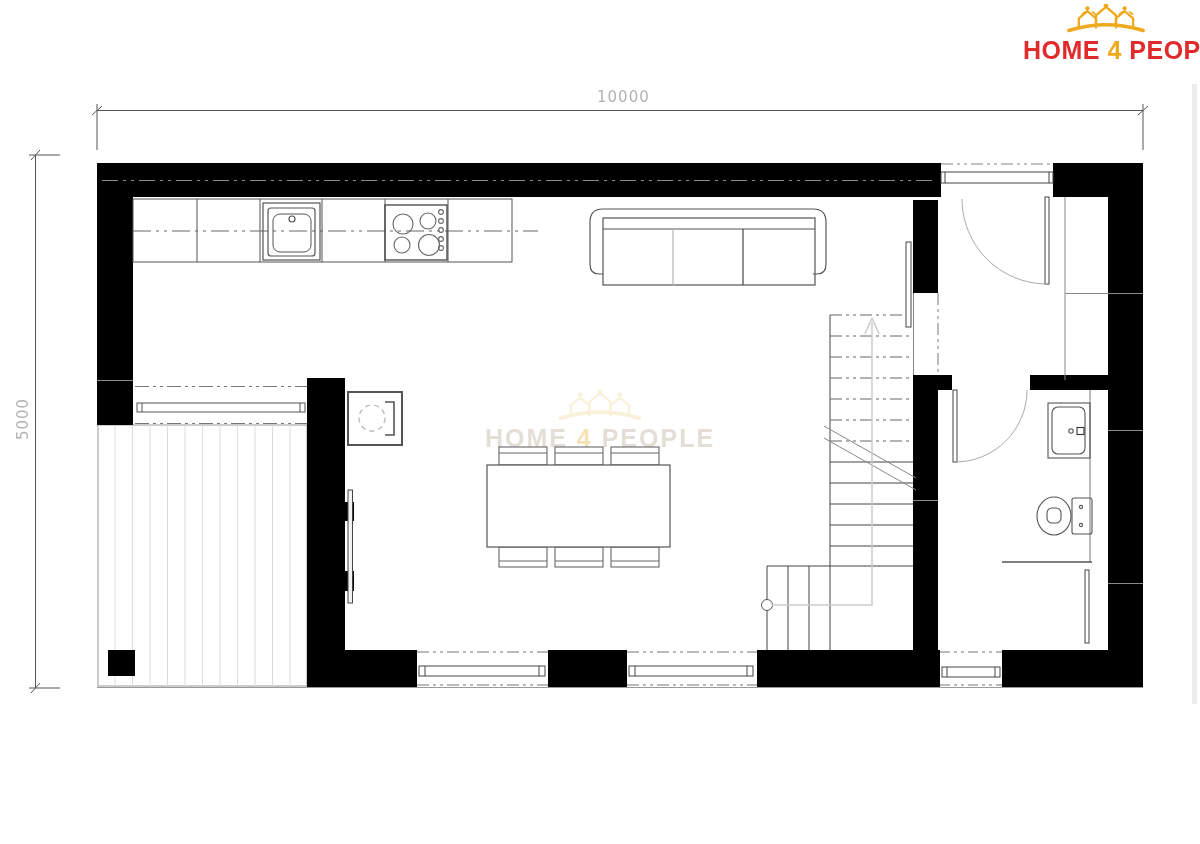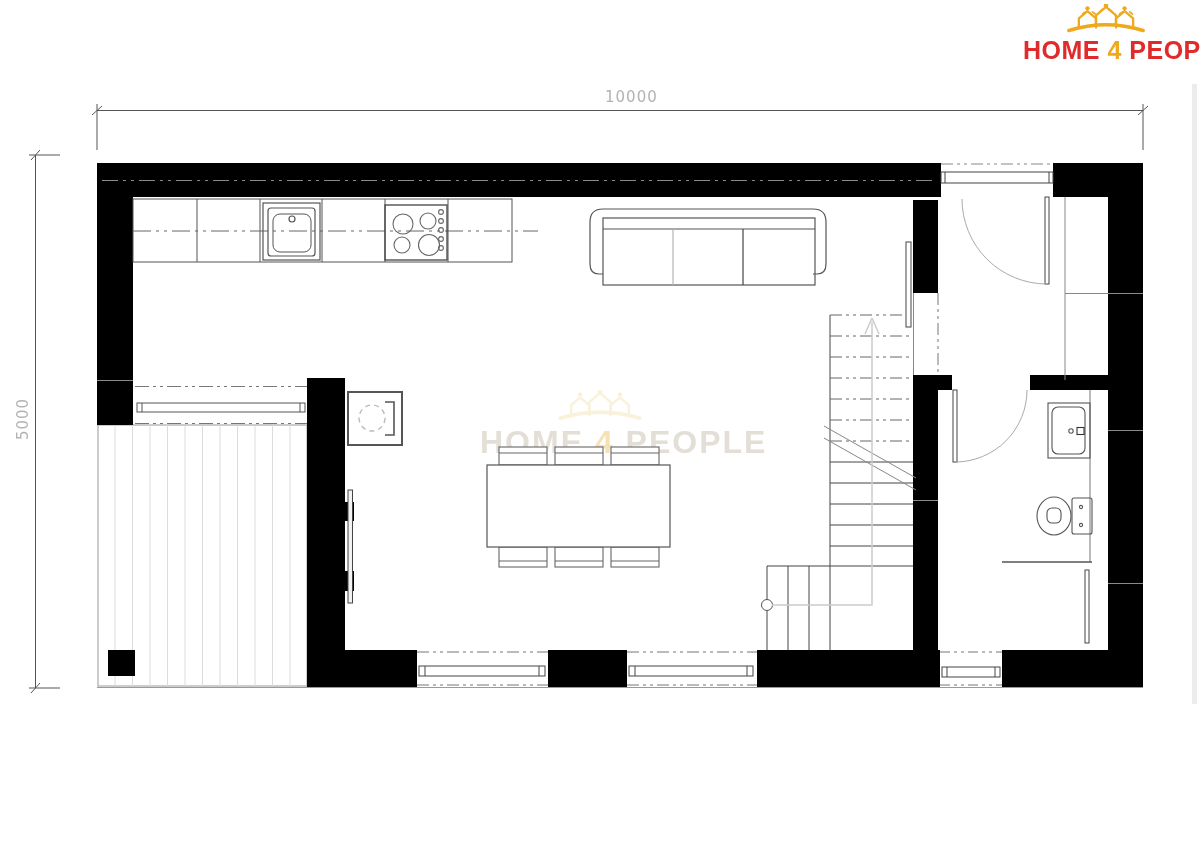--- a/index.html
+++ b/index.html
@@ -11,21 +11,21 @@
   .logo-text{font-weight:bold;font-size:25px;letter-spacing:0.5px;line-height:1;white-space:nowrap;
              font-family:"Liberation Sans", sans-serif;}
   .logo-red{color:#e12a2b;}
   .logo-yellow{color:#efa91d;}
   
   .dim-label{position:absolute;color:#b2b2b2;font-size:15px;letter-spacing:1px;
              font-family:"DejaVu Sans", sans-serif;}
   .dim-label.vertical{transform:rotate(-90deg);transform-origin:center center;}
   
   .watermark{position:absolute;left:480px;top:390px;width:240px;text-align:center;pointer-events:none;}
-  .wm-text{font-weight:bold;font-size:32px;letter-spacing:2px;white-space:nowrap;line-height:1;
+  .wm-text{font-weight:bold;font-size:25px;letter-spacing:2px;white-space:nowrap;line-height:1;
            color:rgba(205,196,180,0.55);}
   .wm-text .wm-four{color:rgba(238,205,130,0.6);}
   .page-edge{position:absolute;right:3px;top:84px;width:5px;height:620px;background:#ececec;}
 </style>
 </head>
 <body>
 
 <div id="screen">
 
   <div class="page-edge"></div>
@@ -49,21 +49,21 @@
         <path d="M79,14 L83,11 M93,11 L97,14" stroke-width="2.4"></path>
       </g>
     </svg>
     <div class="logo-text">
       <span class="logo-red">HOME</span>
       <span class="logo-yellow">4</span>
       <span class="logo-red">PEOPLE</span>
     </div>
   </div>
 
-  <div class="dim-label" style="left:597px;top:88px;margin-left:8px;">10000</div>
+  <div class="dim-label" style="left:597px;top:88px;">10000</div>
   <div class="dim-label vertical" style="left:2px;top:410px;">5000</div>
 
   <div class="watermark">
     <svg width="96" height="32" viewBox="0 0 120 42" style="opacity:0.22">
       <g stroke="#e8c15a" fill="none" stroke-width="3.2" stroke-linecap="round" stroke-linejoin="round">
         <path d="M8,37 Q60,21 112,37" stroke-width="5"></path>
         <path d="M22,33 L22,20 L34,10 L46,20 L46,33"></path>
         <circle cx="34" cy="6" r="3" fill="#e8c15a" stroke="none"></circle>
         <path d="M46,31 L46,16 L60,4 L74,16 L74,31"></path>
         <circle cx="60" cy="2.5" r="3.2" fill="#e8c15a" stroke="none"></circle>

